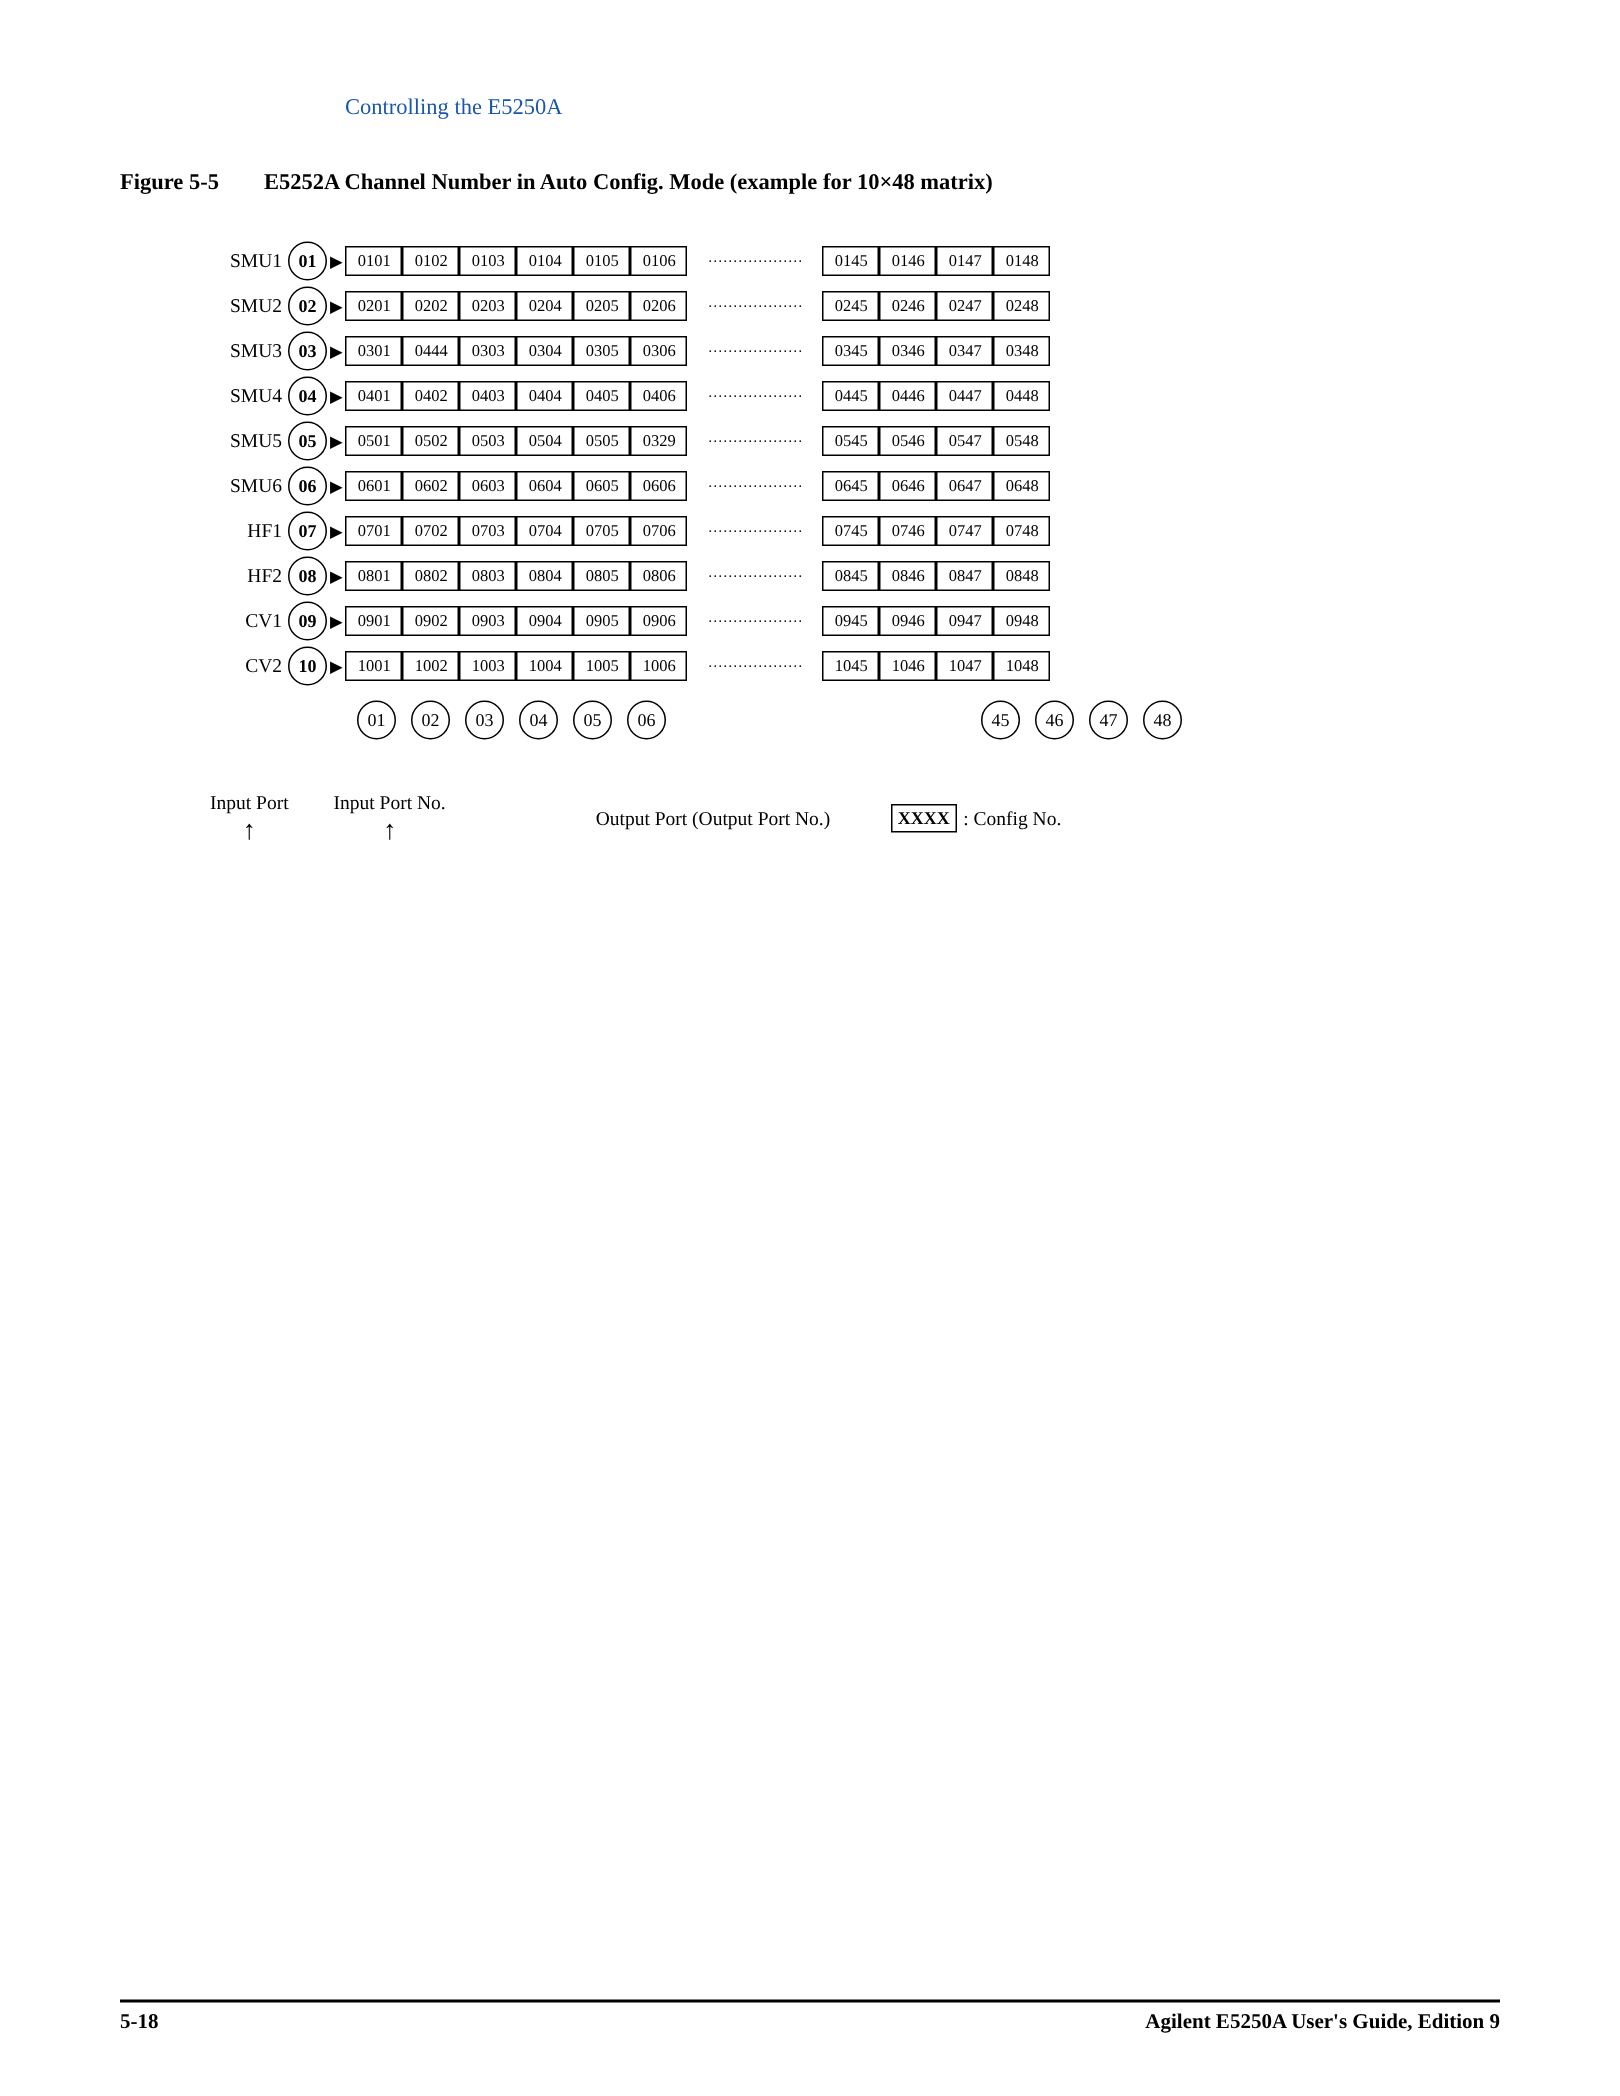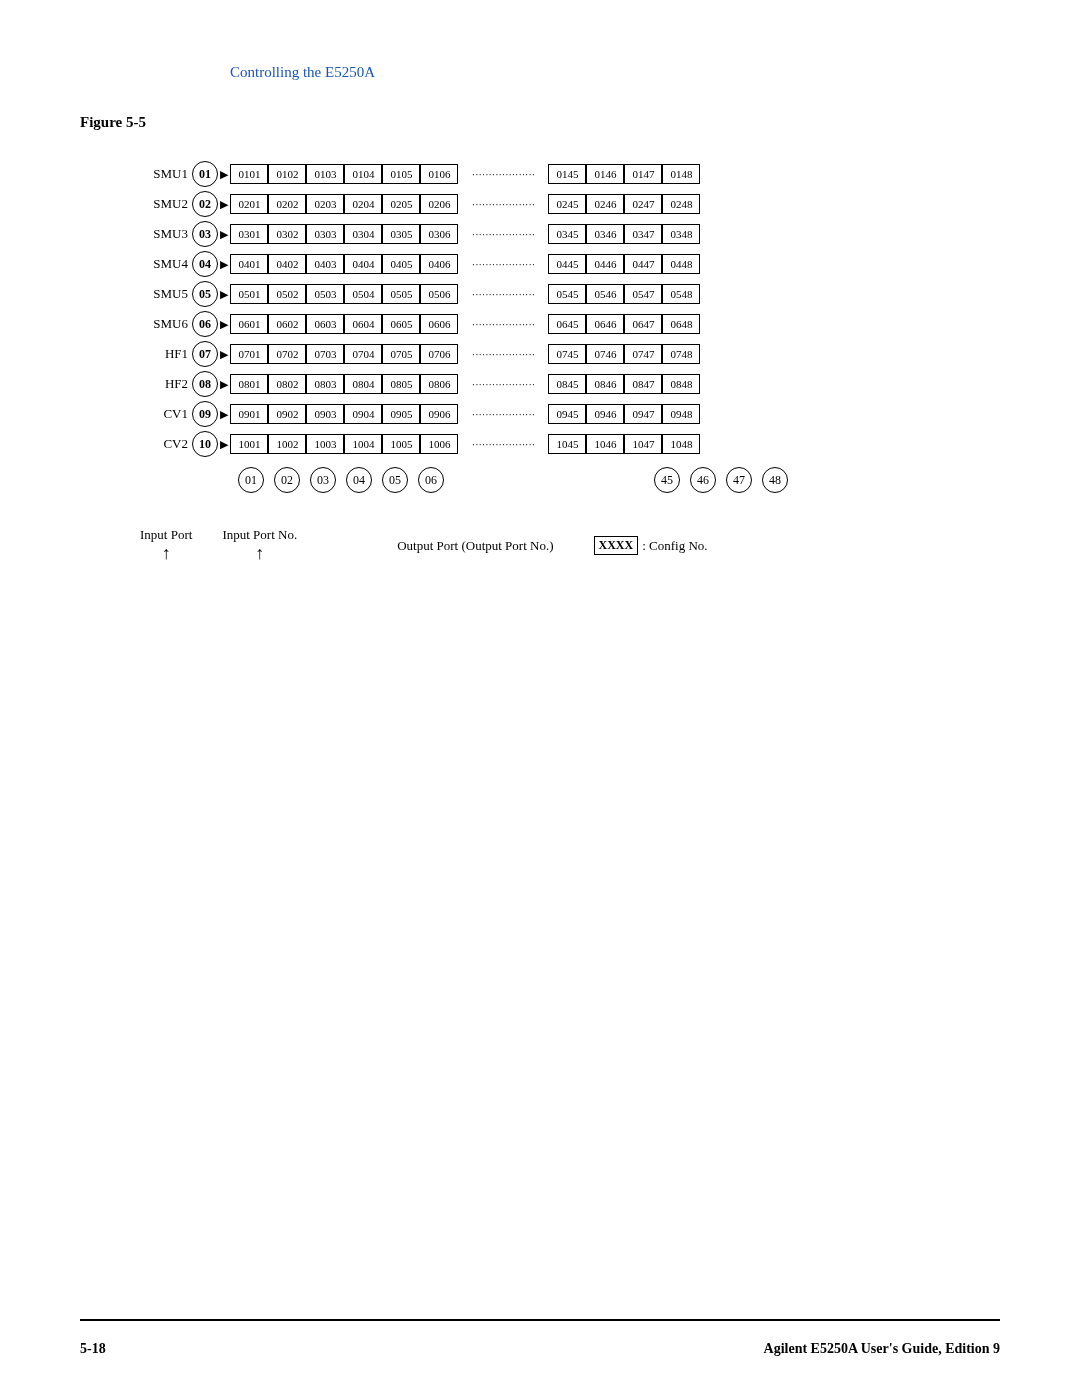--- a/index.html
+++ b/index.html
@@ -143,21 +143,21 @@
     
     .footer {
       position: absolute;
       bottom: 40px;
       left: 80px;
       right: 80px;
       display: flex;
       justify-content: space-between;
       align-items: flex-end;
       border-top: 2px solid #000;
-      padding-top: 20px;
+      padding-top: 6px;
     }
 
     .footer-left {
       font-size: 14px;
       font-weight: bold;
     }
 
     .footer-right {
       font-size: 14px;
       font-weight: bold;
@@ -176,20 +176,21 @@
 <body>
 
 <div class="page">
 
   <div class="breadcrumb-section">
     <a class="breadcrumb-link">Controlling the E5250A</a>
   </div>
 
   <div class="figure-caption">
     <span class="figure-label">Figure 5-5</span>
+    <span class="figure-title">E5252A Channel Number in Auto Config. Mode (example for 10×48 matrix)</span>
   </div>
 
   <div class="diagram-container" id="diagram">
   <div class="matrix-row">
         <span class="row-label">SMU1</span>
         <div class="input-circle">01</div>
         <span class="arrow-right" style="font-size: 11px;">▶</span>
         <div class="channel-box">0101</div>
         <div class="channel-connector" style="width: 0px;"></div>
         <div class="channel-box">0102</div>
@@ -233,21 +234,21 @@
         <div class="channel-box">0247</div>
         <div class="channel-connector" style="width: 0px;"></div>
         <div class="channel-box">0248</div>
       </div>
       <div class="matrix-row">
         <span class="row-label">SMU3</span>
         <div class="input-circle">03</div>
         <span class="arrow-right" style="font-size: 11px;">▶</span>
         <div class="channel-box">0301</div>
         <div class="channel-connector" style="width: 0px;"></div>
-        <div class="channel-box">0302</div>
+        <div class="channel-box">0444</div>
         <div class="channel-connector" style="width: 0px;"></div>
         <div class="channel-box">0303</div>
         <div class="channel-connector" style="width: 0px;"></div>
         <div class="channel-box">0304</div>
         <div class="channel-connector" style="width: 0px;"></div>
         <div class="channel-box">0305</div>
         <div class="channel-connector" style="width: 0px;"></div>
         <div class="channel-box">0306</div>
         <div class="dots-gap" style="font-size: 10px; letter-spacing: 0px;">···················</div>
         <div class="channel-box">0345</div>
@@ -289,21 +290,21 @@
         <div class="channel-box">0501</div>
         <div class="channel-connector" style="width: 0px;"></div>
         <div class="channel-box">0502</div>
         <div class="channel-connector" style="width: 0px;"></div>
         <div class="channel-box">0503</div>
         <div class="channel-connector" style="width: 0px;"></div>
         <div class="channel-box">0504</div>
         <div class="channel-connector" style="width: 0px;"></div>
         <div class="channel-box">0505</div>
         <div class="channel-connector" style="width: 0px;"></div>
-        <div class="channel-box">0506</div>
+        <div class="channel-box">0329</div>
         <div class="dots-gap" style="font-size: 10px; letter-spacing: 0px;">···················</div>
         <div class="channel-box">0545</div>
         <div class="channel-connector" style="width: 0px;"></div>
         <div class="channel-box">0546</div>
         <div class="channel-connector" style="width: 0px;"></div>
         <div class="channel-box">0547</div>
         <div class="channel-connector" style="width: 0px;"></div>
         <div class="channel-box">0548</div>
       </div>
       <div class="matrix-row">

